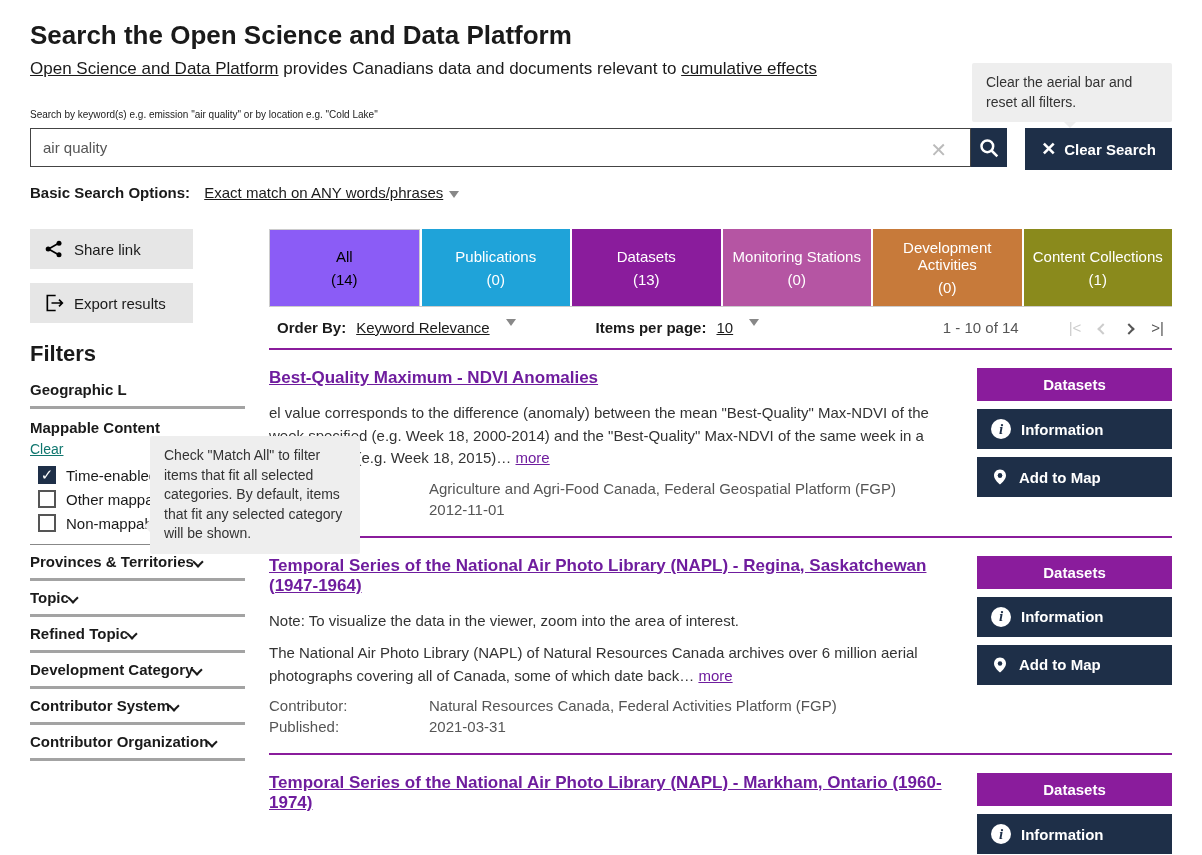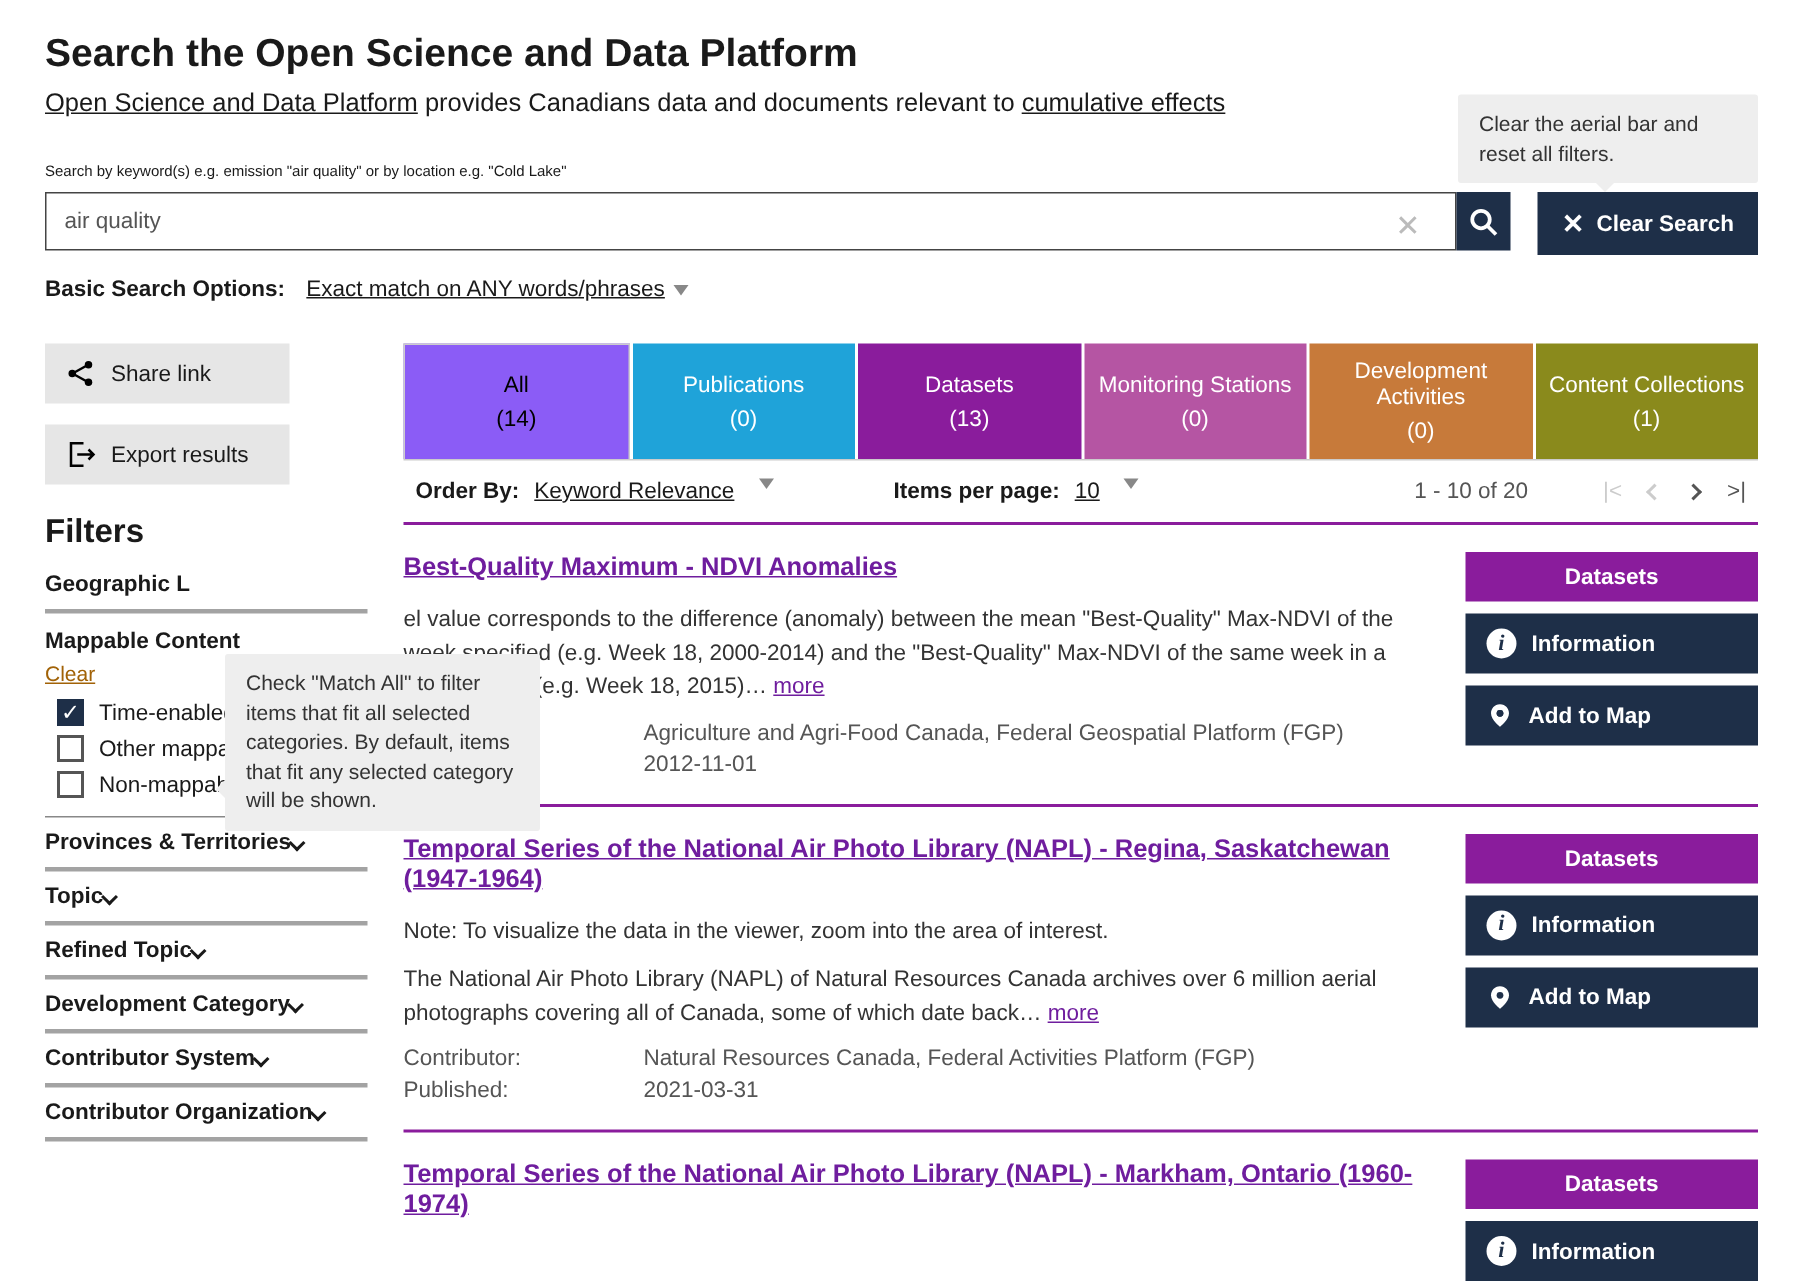--- a/index.html
+++ b/index.html
@@ -24,21 +24,21 @@
 .basic-options { margin-top: 14px; font-size: 15px; }
 .basic-options strong { font-weight: 700; }
 .basic-options .dropdown { text-decoration: underline; margin-left: 10px; cursor: pointer; }
 .main-area { display: flex; gap: 24px; margin-top: 28px; }
 .sidebar { width: 215px; flex-shrink: 0; }
 .side-btn { display: flex; align-items: center; gap: 10px; background: #e6e6e6; padding: 10px 14px; margin-bottom: 14px; cursor: pointer; font-size: 15px; width: 163px; }
 .filters-title { font-size: 22px; font-weight: 700; margin-top: 18px; margin-bottom: 6px; }
 .filter-section-head { border-bottom: 3px solid #a3a3a3; padding: 8px 0; font-weight: 700; display: flex; justify-content: flex-start; align-items: center; cursor: pointer; }
 .filter-subhead { font-weight: 700; margin: 10px 0 4px; }
 .filter-clear-row { display: flex; justify-content: space-between; align-items: center; font-size: 14px; margin-bottom: 8px; position: relative; }
-.filter-clear-row a { color: #a16207; }
+.filter-clear-row a { color: #0f766e; }
 .match-all { display: flex; gap: 6px; align-items: center; }
 .checkbox { width: 18px; height: 18px; border: 2px solid #555; display: inline-flex; align-items: center; justify-content: center; cursor: pointer; }
 .checkbox.checked { background: #1e2f48; border-color: #1e2f48; color: #fff; }
 .filter-item { display: flex; align-items: center; gap: 10px; margin: 6px 0 6px 8px; font-size: 15px; }
 .filter-item .count { margin-left: auto; }
 .divider { border-bottom: 1px solid #888; margin: 12px 0 0; }
 .results { flex: 1; }
 .tabs { display: flex; gap: 2px; border-bottom: 1px solid #ccc; }
 .tab { flex: 1; text-align: center; color: #fff; padding: 10px 4px; font-size: 15px; cursor: pointer; display: flex; flex-direction: column; justify-content: center; min-height: 66px; }
 .tab.active { background: #8b5cf6; color: #000; border: 1px solid #ccc; border-bottom: none; font-weight: 400; }
@@ -209,21 +209,21 @@
       <div class="order">
           <strong>Order By:</strong> 
           <span class="underline">Keyword Relevance</span>
           <span class="tri"></span>
         </div>
       <div class="items-per">
           <strong>Items per page:</strong> 
           <span class="underline">10</span>
           <span class="tri"></span>
         </div>
-      <span class="paging-info">1 - 10 of 20</span>
+      <span class="paging-info">1 - 10 of 14</span>
       <div class="pager">
         <span style="color:#ccc">|&lt;</span>
         <span style="color:#ccc"><span class="chev left"></span></span>
         <span><span class="chev right"></span></span>
         <span>&gt;|</span>
       </div>
     </div>
 
     <article class="result">
       <div class="result-main">

